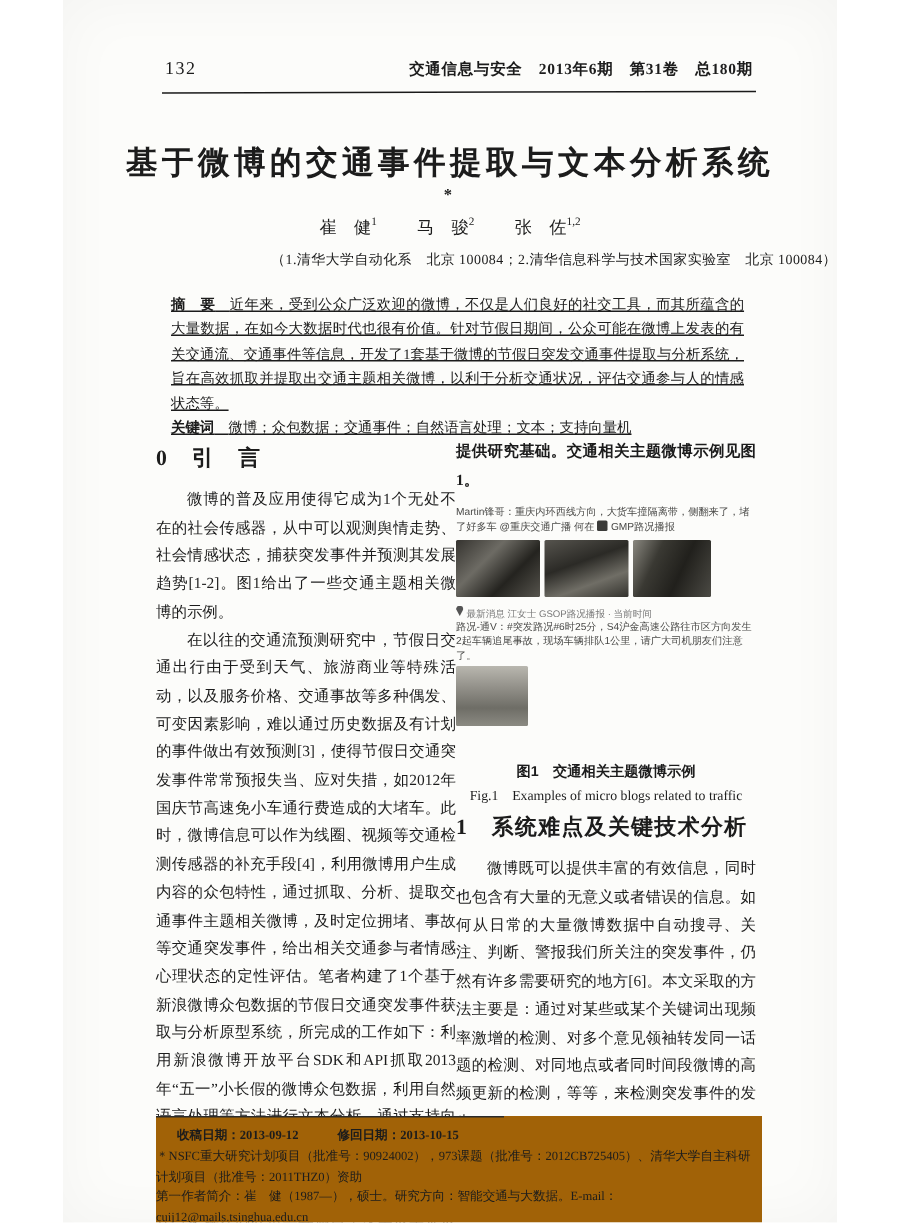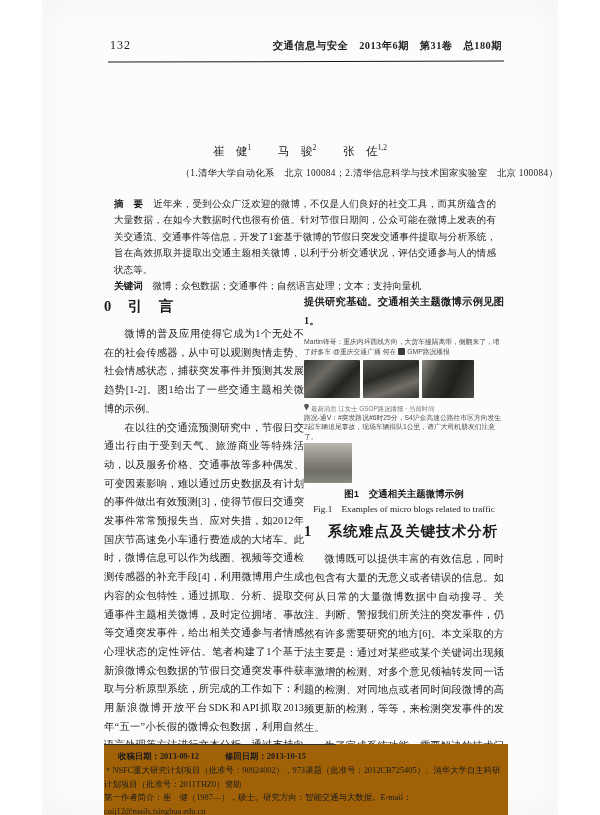--- a/index.html
+++ b/index.html
@@ -22,21 +22,21 @@
     text-align:center; font-size:21px; font-weight:bold; letter-spacing:3px; }
   .title sup { font-size:11px; }
   .authors { position:absolute; top:143px; left:0; right:0;
     text-align:center; font-size:11.5px; }
   .authors .author { margin:0 12px; }
   .authors sup { font-size:7.5px; }
   .affiliation { position:absolute; top:167px; left:0; right:0;
     text-align:right; font-size:9.3px; letter-spacing:0.3px; }
   
   .meta { position:absolute; top:196px; left:72px; right:62px;
-    font-size:9.6px; line-height:16.4px; text-align:justify; }
+    font-size:9.6px; line-height:16.4px; text-align:justify;text-decoration:underline; }
   .meta .lbl { font-weight:bold; }
   .meta .clc-line { margin-top:1px; }
   .meta .clc-line .gap { display:inline-block; width:18px; }
   
   .columns { position:absolute; top:293px; left:62px; right:54px;
     display:flex; }
   .col { width:50%; font-size:10.3px; line-height:18.7px; text-align:justify; }
   .sec-heading { font-size:14.5px; font-weight:bold; letter-spacing:1px;
     margin:3px 0 9px 0; line-height:20px; }
   .col p.indent { text-indent:2em; }
@@ -52,21 +52,21 @@
   .photos-row { display:flex; gap:3px; margin:3px 0 2px 0; }
   .photo { border-radius:1px; }
   .photo.p1 { width:56px; height:38px;
     background:linear-gradient(135deg,#35332f 0%,#6d6b64 35%,#24231f 65%,#56544d 100%); }
   .photo.p2 { width:56px; height:38px;
     background:linear-gradient(160deg,#56544e 0%,#2b2a26 40%,#706e66 70%,#33322d 100%); }
   .photo.p3 { width:52px; height:38px;
     background:linear-gradient(115deg,#8a8880 0%,#3a3933 30%,#21201c 60%,#4b4a44 100%); }
   .photo.p4 { width:48px; height:40px; margin-top:2px;
     background:linear-gradient(180deg,#b9b7af 0%,#93918a 35%,#6e6d66 70%,#8b8a82 100%); }
-  .caption-cn { text-align:center; font-size:9.5px; font-weight:bold; margin-top:4px;
+  .caption-cn { text-align:center; font-size:9.5px; font-weight:bold; margin-top:24px;
     line-height:13px; }
   .caption-en { text-align:center; font-size:9.2px; margin:3px 0 6px 0; line-height:12px;
     font-family:"Liberation Serif","DejaVu Serif",serif; }
   .lead { font-weight:bold; }
   
   .footnotes { position:absolute; top:744px; left:62px; right:50px;
     background:#a16207; font-size:8.4px; line-height:13.8px; text-align:left; }
   .fn-rule { width:232px; border-top:1.2px solid #2a2a2a; margin-bottom:5px; }
   .fn-dates { padding-left:14px; font-weight:bold; }
   .fn-dates .sp { display:inline-block; width:26px; }
@@ -76,20 +76,21 @@
 <body>
 
 <div class="page">
 
   <div class="header">
     <span class="page-num">132</span>
     <span class="journal-info">交通信息与安全　2013年6期　第31卷　总180期</span>
   </div>
   <div class="header-rule"></div>
 
+  <div class="title"><span>基于微博的交通事件提取与文本分析系统</span><sup>*</sup></div>
 
   <div class="authors">
     <span class="author"><span>崔　健</span><sup>1</sup></span>
     <span class="author"><span>马　骏</span><sup>2</sup></span>
     <span class="author"><span>张　佐</span><sup>1,2</sup></span>
   </div>
 
   <div class="affiliation">（1.清华大学自动化系　北京 100084；2.清华信息科学与技术国家实验室　北京 100084）</div>
 
   <div class="meta">

